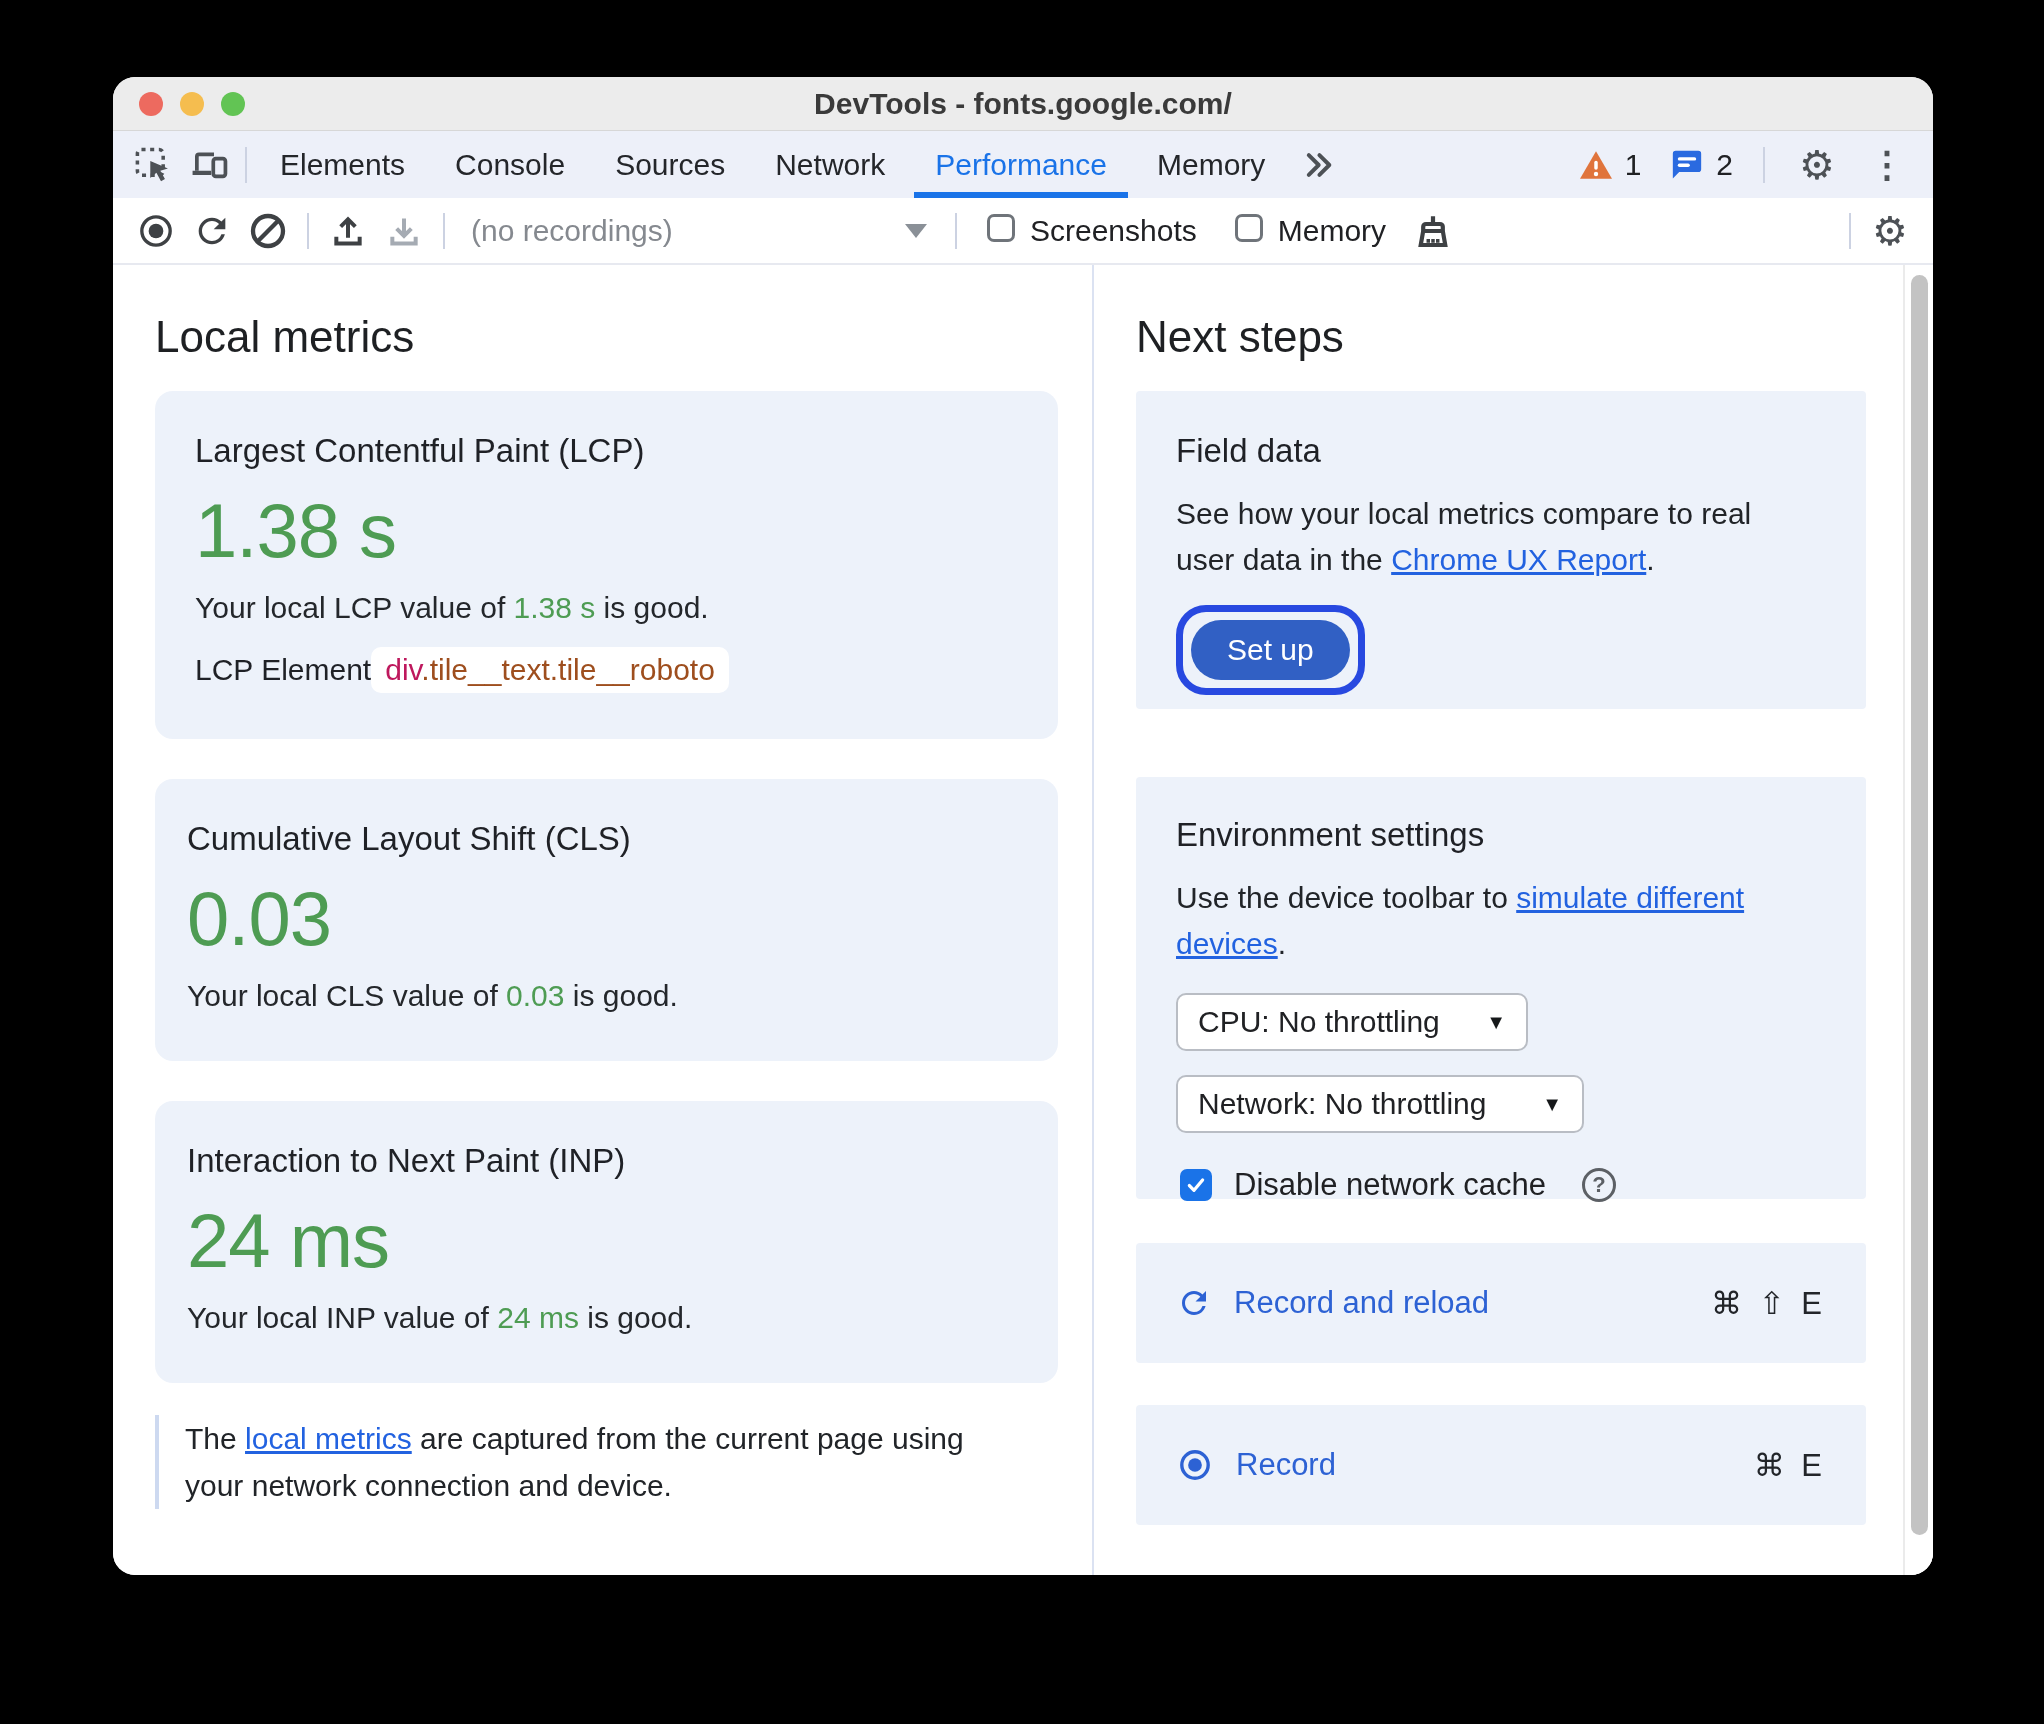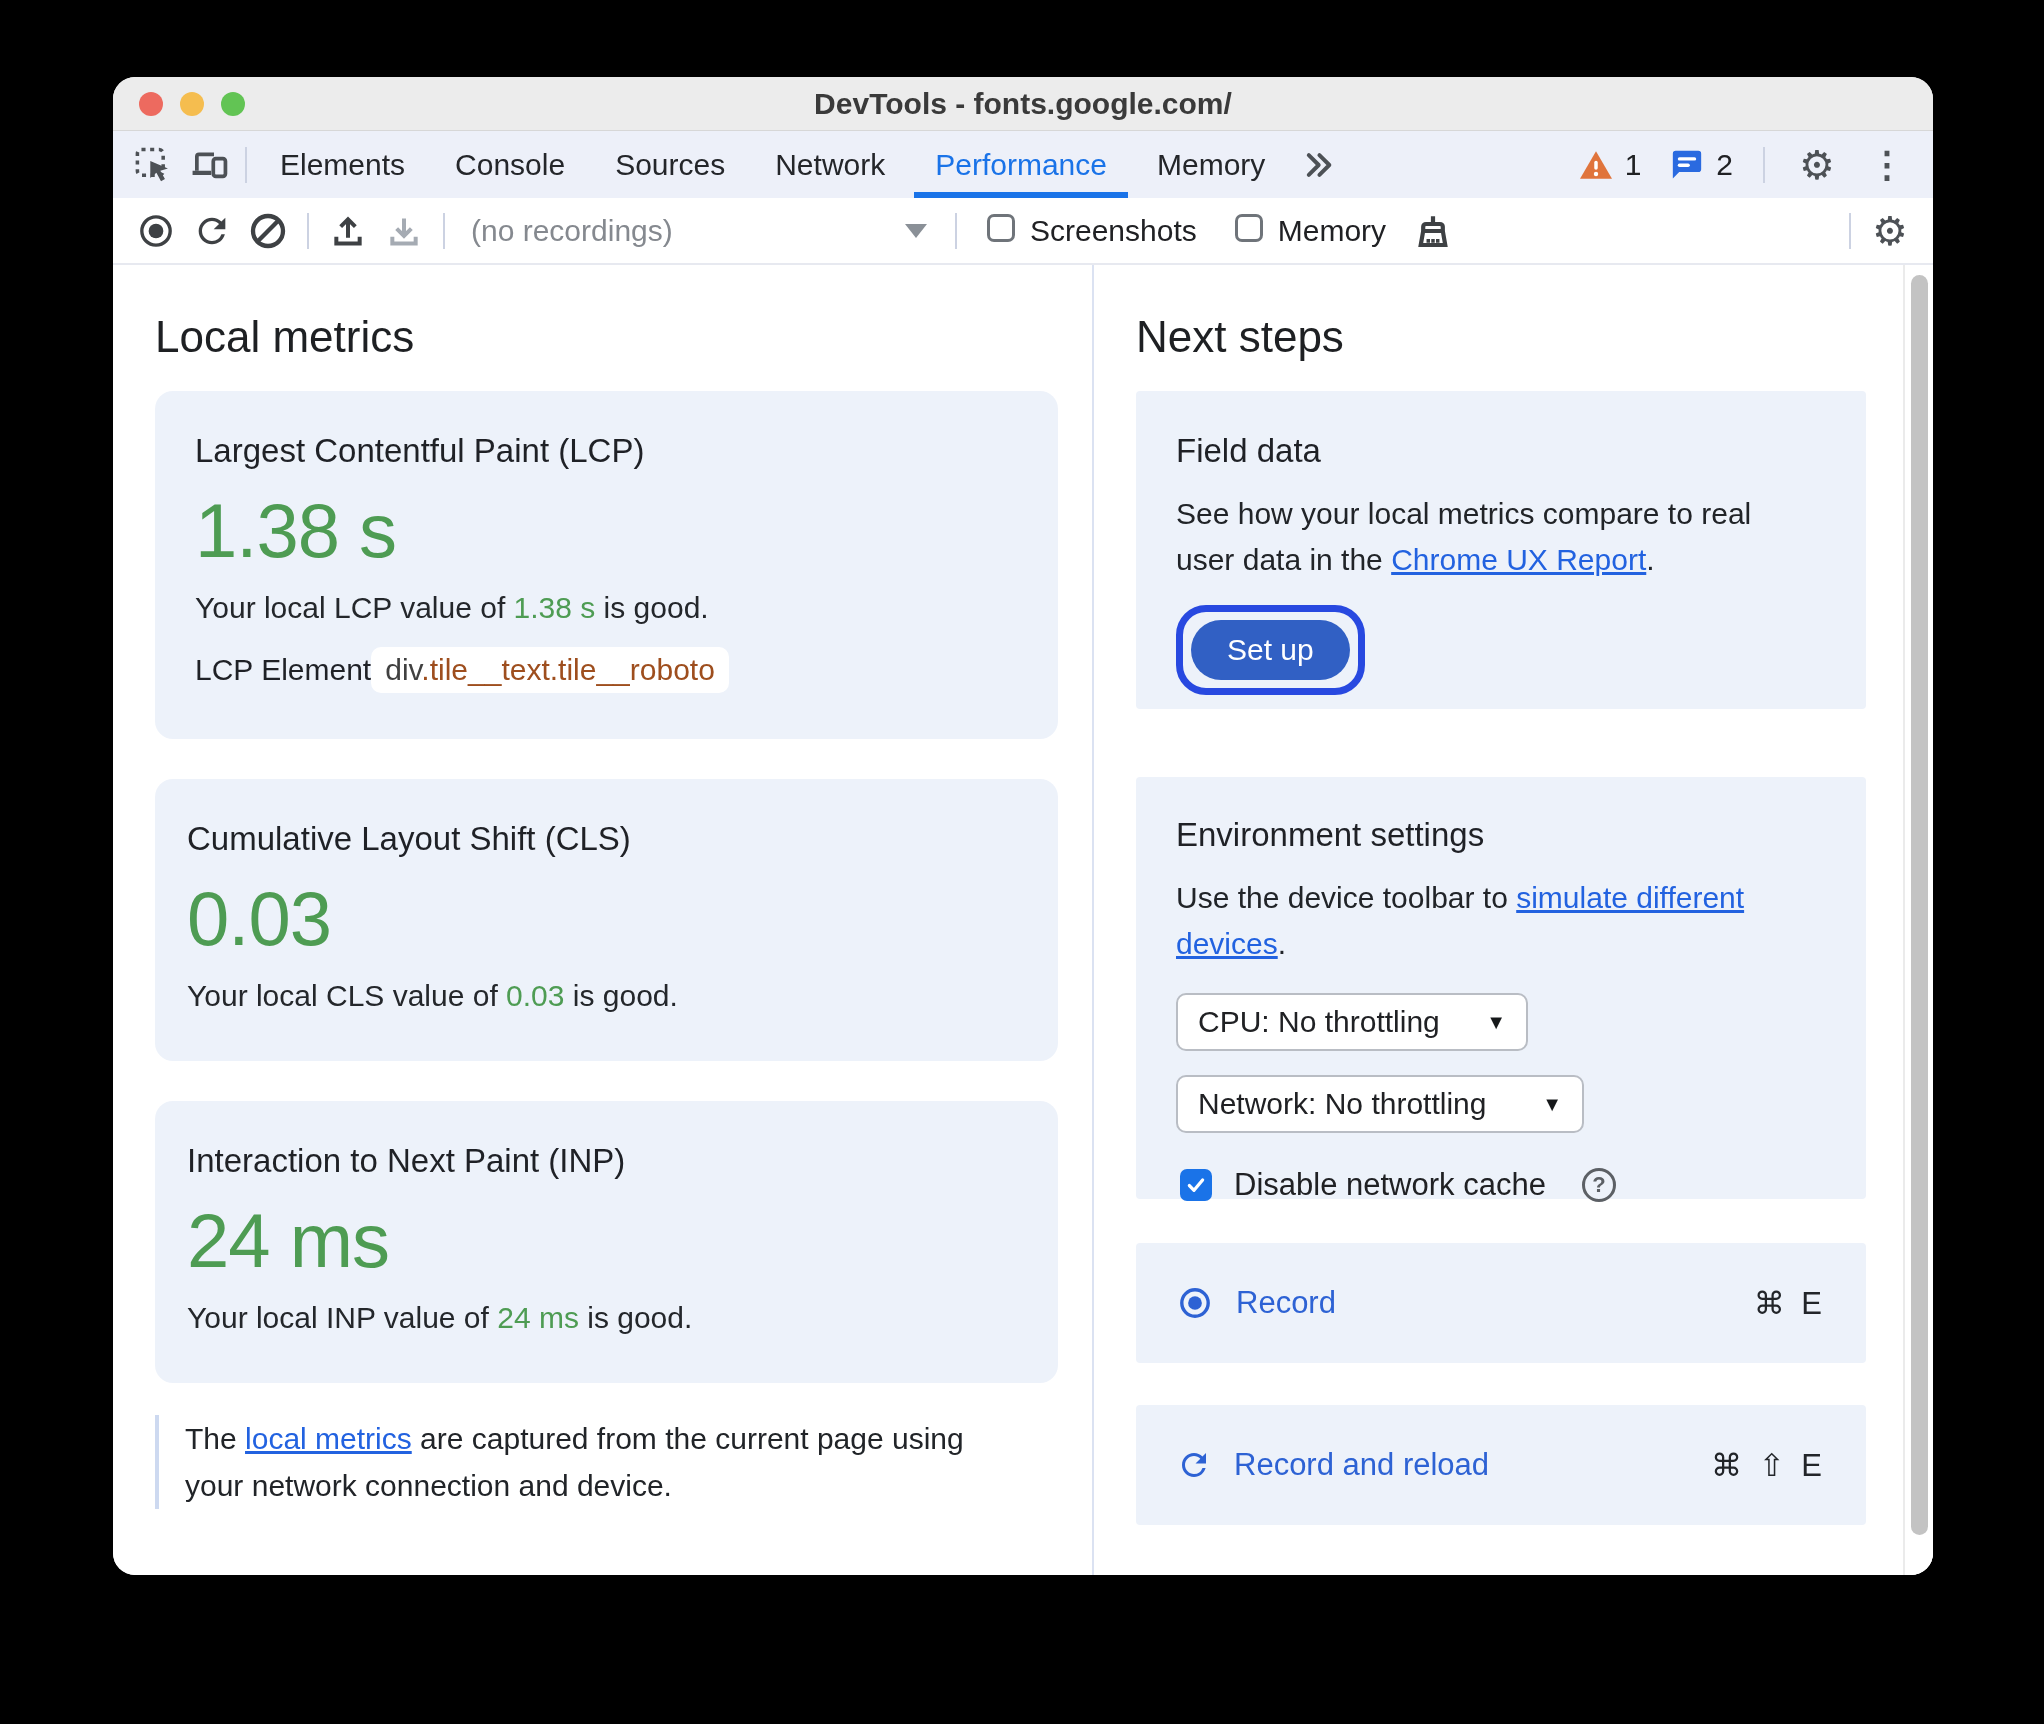--- a/index.html
+++ b/index.html
@@ -63,21 +63,21 @@
   .metric-card.h-lcp { height:348px; }
   .metric-card.h-sm { height:282px;padding-left:32px; }
   .metric-card.last { margin-bottom:32px; }
   .card-title { font-size:33px; font-weight:500; color:#1f2126; line-height:40px; margin-bottom:20px; }
   .metric-value { font-size:76px; line-height:80px; font-weight:400; color:#4e9c53; margin-bottom:18px; letter-spacing:-1px; }
   .metric-desc { font-size:30px; line-height:38px; color:#24272b; }
   .good-inline { color:#4e9c53; }
   .lcp-row { margin-top:20px; display:flex; align-items:center; font-size:30px; }
   .lcp-label { font-weight:500; color:#1f2126; }
   .code-chip { background:#fff; border-radius:10px; padding:6px 14px; font-size:30px; white-space:nowrap; }
-  .tok-tag { color:#404040; } .tok-class { color:#9e4e1e; }
+  .tok-tag { color:#be185d; } .tok-class { color:#9e4e1e; }
   .footer-note { border-left:4px solid #cdd9f0; padding-left:26px; font-size:30px; line-height:47px; color:#212428; }
   
   .ns-card { background:#edf2fa; border-radius:4px; width:730px; }
   .card-a { padding:40px; height:318px; margin-bottom:68px; }
   .card-b { padding:38px 40px; height:422px; margin-bottom:44px; }
   .ns-text { font-size:30px; line-height:46px; color:#212428; }
   .card-a .ns-text { margin-bottom:22px; }
   .setup-ring { display:inline-block; border:7px solid #2849e0; border-radius:30px; padding:8px; }
   .setup-btn { height:60px; padding:0 36px; background:#3160c4; border:none; border-radius:32px; color:#fff; font-size:30px; font-family:inherit; display:flex; align-items:center; cursor:pointer; }
   .env-text { margin-bottom:26px; }
@@ -337,40 +337,40 @@
           <span>Disable network cache</span>
           <span class="help-circle">
               <span>?</span>
             </span>
         </div>
       </div>
 
       <div class="ns-card row-card">
         <div class="row-left">
           <span>
+            <svg width="36" height="36" viewBox="0 0 24 24">
+              <path d="M17.65 6.35A7.958 7.958 0 0 0 12 4c-4.42 0-7.99 3.58-8 8s3.57 8 8 8c3.73 0 6.84-2.55 7.73-6h-2.08A5.99 5.99 0 0 1 12 18c-3.31 0-6-2.69-6-6s2.69-6 6-6c1.66 0 3.14.69 4.22 1.78L13 11h7V4l-2.35 2.35z" fill="#2d62d4"></path>
+            </svg>
+          </span>
+          <span class="row-label">Record and reload</span>
+        </div>
+        <span class="shortcut">⌘ ⇧ E</span>
+      </div>
+
+      <div class="ns-card row-card">
+        <div class="row-left">
+          <span>
             <svg width="38" height="38" viewBox="0 0 36 36">
               <circle cx="18" cy="18" r="12.5" fill="none" stroke="#2d62d4" stroke-width="3.2"></circle>
               <circle cx="18" cy="18" r="6.5" fill="#2d62d4"></circle>
             </svg>
           </span>
           <span class="row-label">Record</span>
         </div>
         <span class="shortcut">⌘ E</span>
       </div>
-
-      <div class="ns-card row-card">
-        <div class="row-left">
-          <span>
-            <svg width="36" height="36" viewBox="0 0 24 24">
-              <path d="M17.65 6.35A7.958 7.958 0 0 0 12 4c-4.42 0-7.99 3.58-8 8s3.57 8 8 8c3.73 0 6.84-2.55 7.73-6h-2.08A5.99 5.99 0 0 1 12 18c-3.31 0-6-2.69-6-6s2.69-6 6-6c1.66 0 3.14.69 4.22 1.78L13 11h7V4l-2.35 2.35z" fill="#2d62d4"></path>
-            </svg>
-          </span>
-          <span class="row-label">Record and reload</span>
-        </div>
-        <span class="shortcut">⌘ ⇧ E</span>
-      </div>
     </div>
 
     <div class="scrollbar">
       <div class="scroll-thumb"></div>
     </div>
   </div>
 </div>
 
 </body></html>

